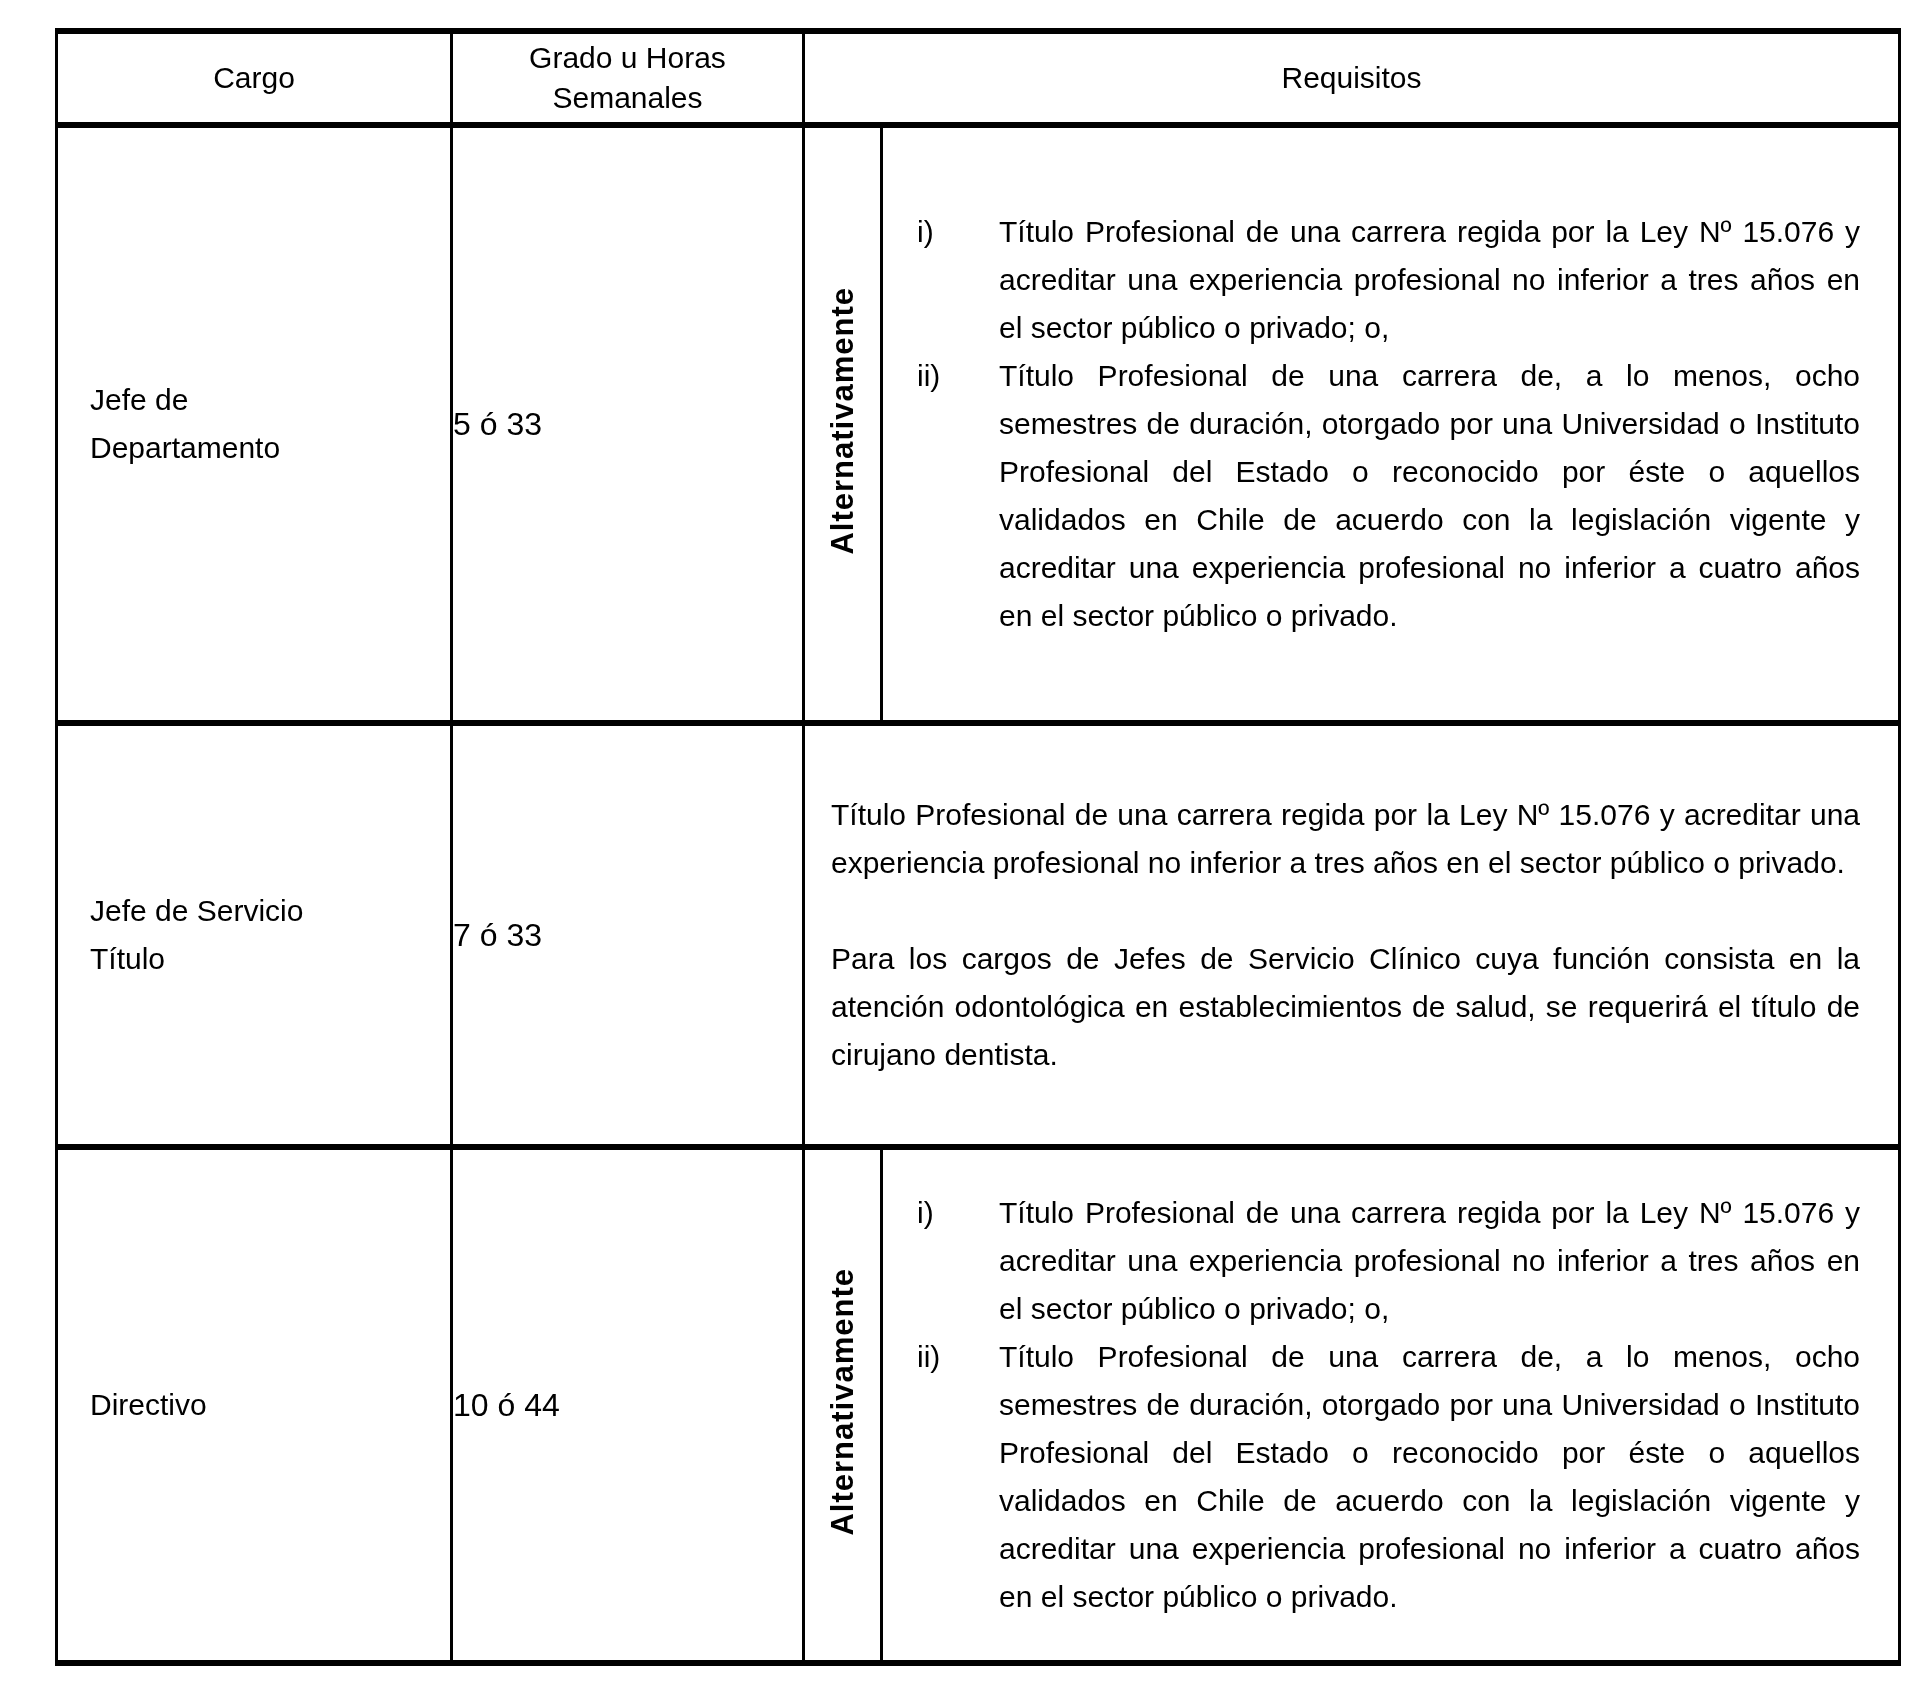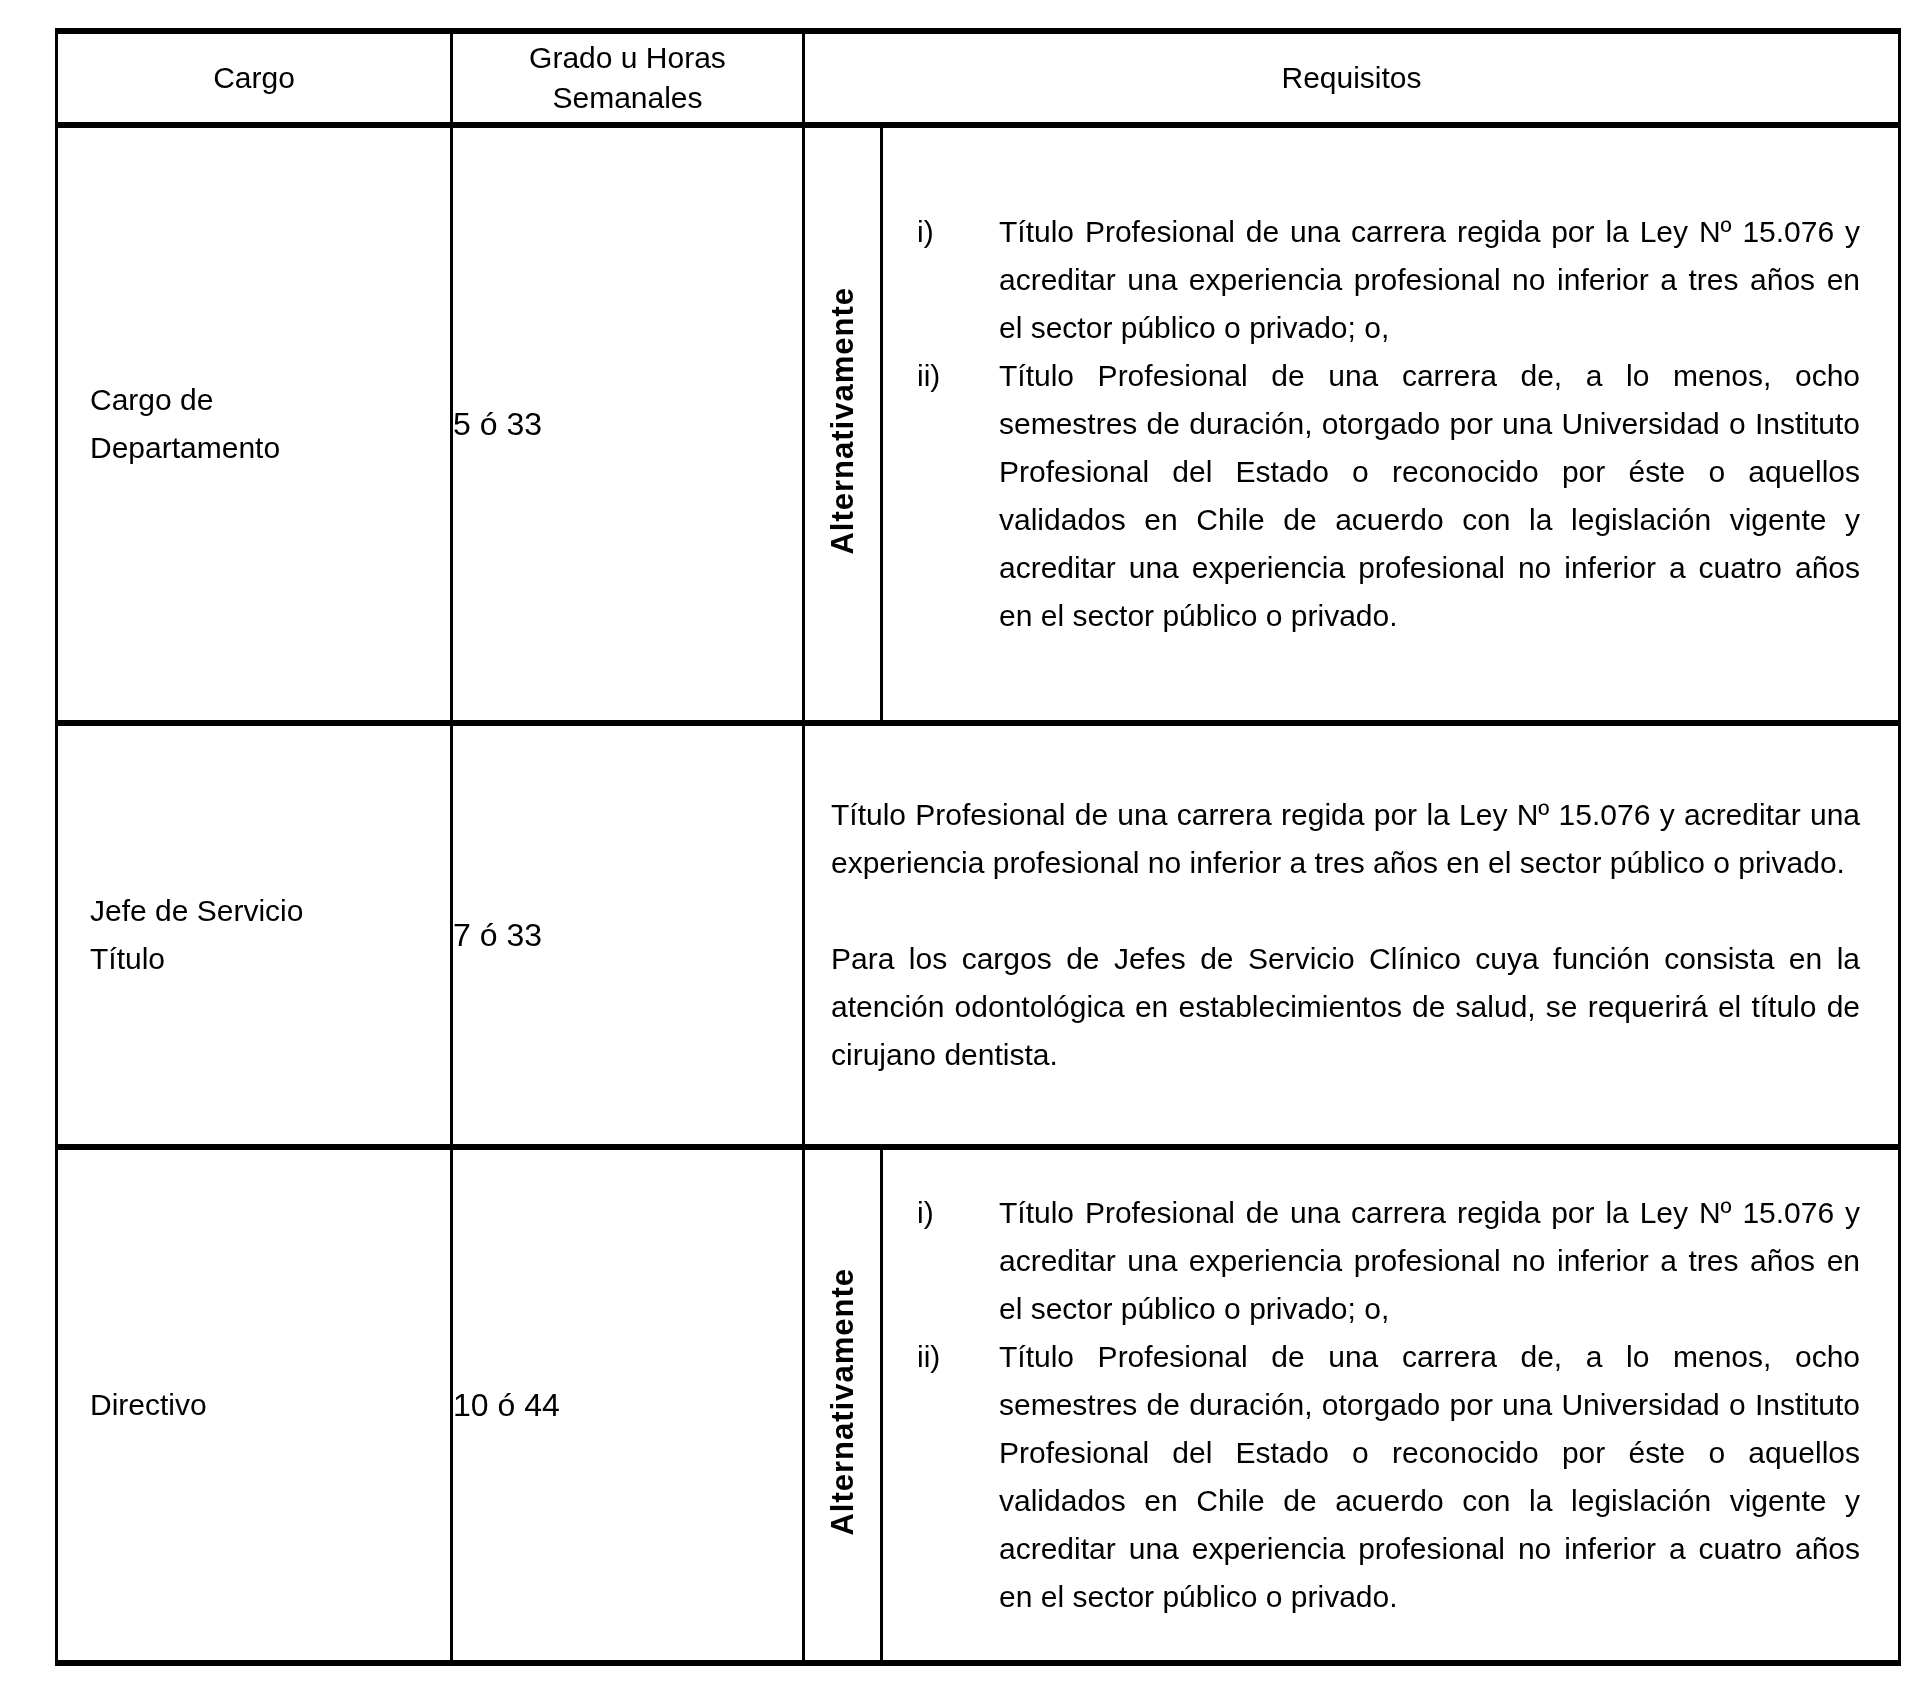--- a/index.html
+++ b/index.html
@@ -89,21 +89,21 @@
 
     <tbody>
         <tr class="header-row">
       <th class="hdr">Cargo</th>
       <th class="hdr">Grado u Horas Semanales</th>
       <th class="hdr" colspan="2">Requisitos</th>
     </tr>
 
     <tr class="row-jefe-depto">
       <td class="cargo-cell">
-        <div class="cargo-text">Cargo de Departamento</div>
+        <div class="cargo-text">Jefe de Departamento</div>
       </td>
       <td class="grado-cell">5 ó 33</td>
       <td class="alt-cell">
         <span class="vert-label">Alternativamente</span>
       </td>
       <td class="req-list-cell">
         <div class="req-item">
           <span class="req-marker">i)</span>
           <span class="req-item-text">Título Profesional de una carrera regida por la Ley Nº 15.076 y acreditar una experiencia profesional no inferior a tres años  en el sector público o privado; o,</span>
         </div>

